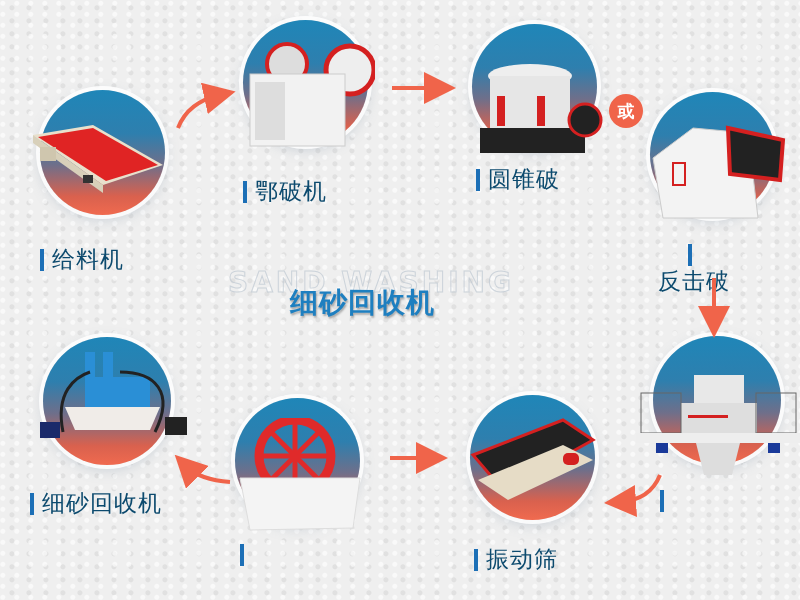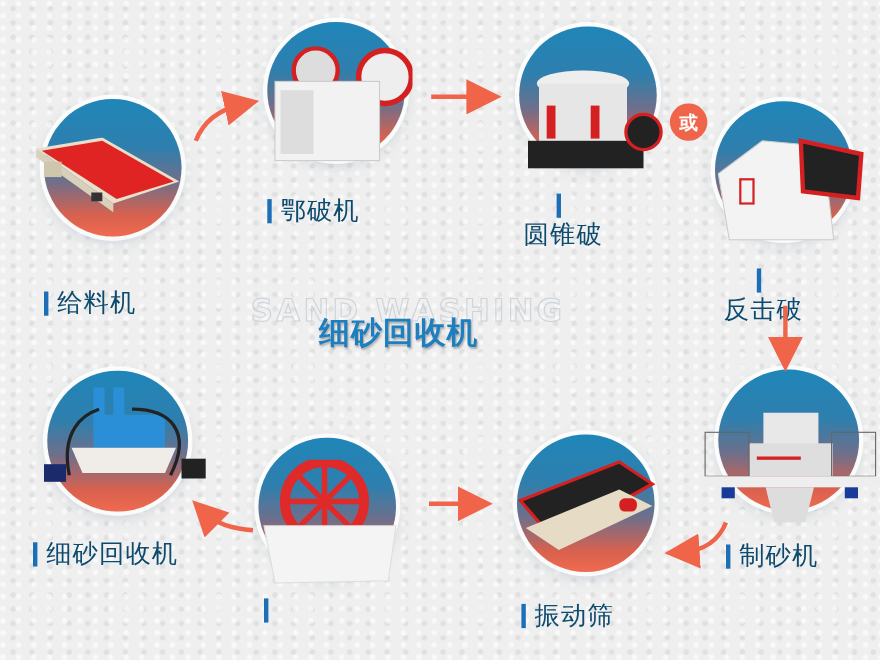--- a/index.html
+++ b/index.html
@@ -48,21 +48,21 @@
 
 <div class="node">
   <div class="circle" style="left:40px;top:90px;width:125px;height:125px;"></div>
   <svg class="machine" style="left:28px;top:125px;" width="140" height="70">
     <polygon points="5,10 65,0 135,40 75,60" fill="#e8e0cc"></polygon>
     <polygon points="10,12 65,3 130,40 78,56" fill="#e02424"></polygon>
     <polygon points="5,10 75,60 75,68 5,18" fill="#d8d0ba"></polygon>
     <rect x="12" y="22" width="16" height="14" fill="#cfc6ae"></rect>
     <rect x="55" y="50" width="10" height="8" fill="#333"></rect>
   </svg>
-  <div class="label" style="left:40px;top:260px;justify-content:space-between;">
+  <div class="label" style="left:40px;top:244px;justify-content:space-between;">
     <span class="bar"></span>
     <span>给料机</span>
   </div>
 </div>
 
 <div class="node">
   <div class="circle" style="left:243px;top:20px;width:125px;height:125px;"></div>
   <svg class="machine" style="left:245px;top:42px;" width="130" height="110">
     <circle cx="42" cy="22" r="20" fill="#ddd" stroke="#d42020" stroke-width="4"></circle>
     <circle cx="105" cy="28" r="24" fill="#eee" stroke="#d42020" stroke-width="5"></circle>
@@ -80,21 +80,21 @@
 <div class="node">
   <div class="circle" style="left:472px;top:24px;width:125px;height:125px;"></div>
   <svg class="machine" style="left:475px;top:58px;" width="130" height="100">
     <ellipse cx="55" cy="18" rx="42" ry="12" fill="#eee"></ellipse>
     <rect x="15" y="18" width="80" height="60" fill="#e6e6e6"></rect>
     <rect x="22" y="38" width="8" height="30" fill="#d42020"></rect>
     <rect x="62" y="38" width="8" height="30" fill="#d42020"></rect>
     <rect x="5" y="70" width="105" height="25" fill="#222"></rect>
     <circle cx="110" cy="62" r="16" fill="#222" stroke="#d42020" stroke-width="3"></circle>
   </svg>
-  <div class="label" style="left:476px;top:176px;flex-direction:column;">
+  <div class="label" style="left:476px;top:164px;">
     <span class="bar"></span>
     <span>圆锥破</span>
   </div>
 </div>
 
 <div class="or-badge">或</div>
 
 <div class="node">
   <div class="circle" style="left:650px;top:92px;width:125px;height:125px;"></div>
   <svg class="machine" style="left:648px;top:118px;" width="140" height="110">
@@ -116,21 +116,20 @@
     <rect x="52" y="40" width="40" height="3" fill="#d42020"></rect>
     <rect x="5" y="18" width="40" height="40" fill="none" stroke="#666"></rect>
     <rect x="120" y="18" width="40" height="40" fill="none" stroke="#666"></rect>
     <rect x="0" y="58" width="164" height="10" fill="#eee"></rect>
     <polygon points="60,68 104,68 96,100 68,100" fill="#ddd"></polygon>
     <rect x="20" y="68" width="12" height="10" fill="#1a3a9a"></rect>
     <rect x="132" y="68" width="12" height="10" fill="#1a3a9a"></rect>
   </svg>
   <div class="label" style="left:660px;top:490px;">
     <span class="bar"></span>
-    <span>制砂机</span>
   </div>
 </div>
 
 <div class="node">
   <div class="circle" style="left:470px;top:395px;width:125px;height:125px;"></div>
   <svg class="machine" style="left:468px;top:415px;" width="130" height="90">
     <polygon points="5,40 95,5 125,25 35,75" fill="#222" stroke="#d42020" stroke-width="3"></polygon>
     <polygon points="10,65 95,30 125,45 40,85" fill="#e6dcc6"></polygon>
     <rect x="95" y="38" width="16" height="12" rx="5" fill="#d42020"></rect>
   </svg>

